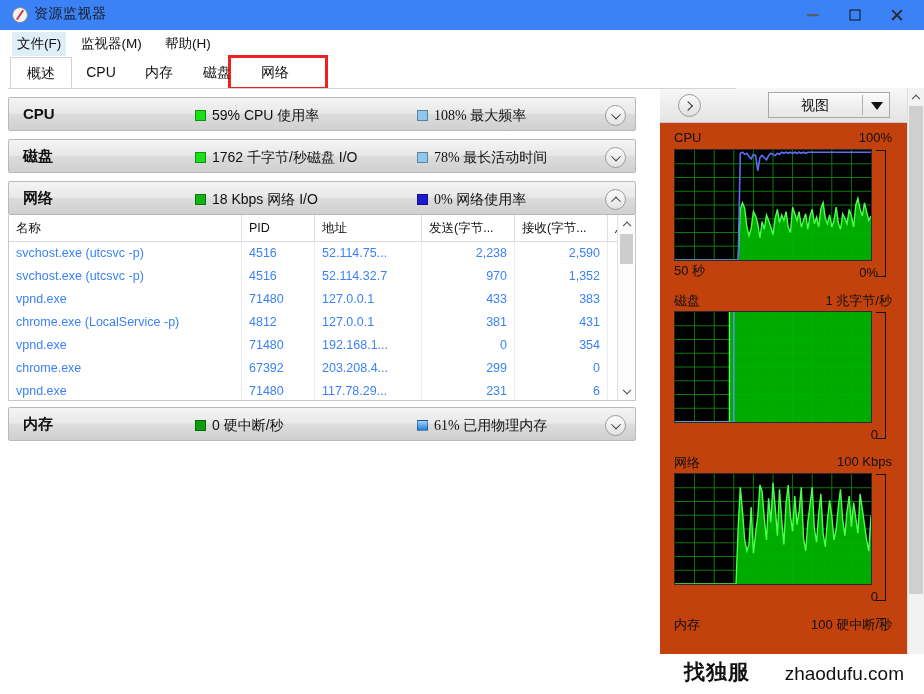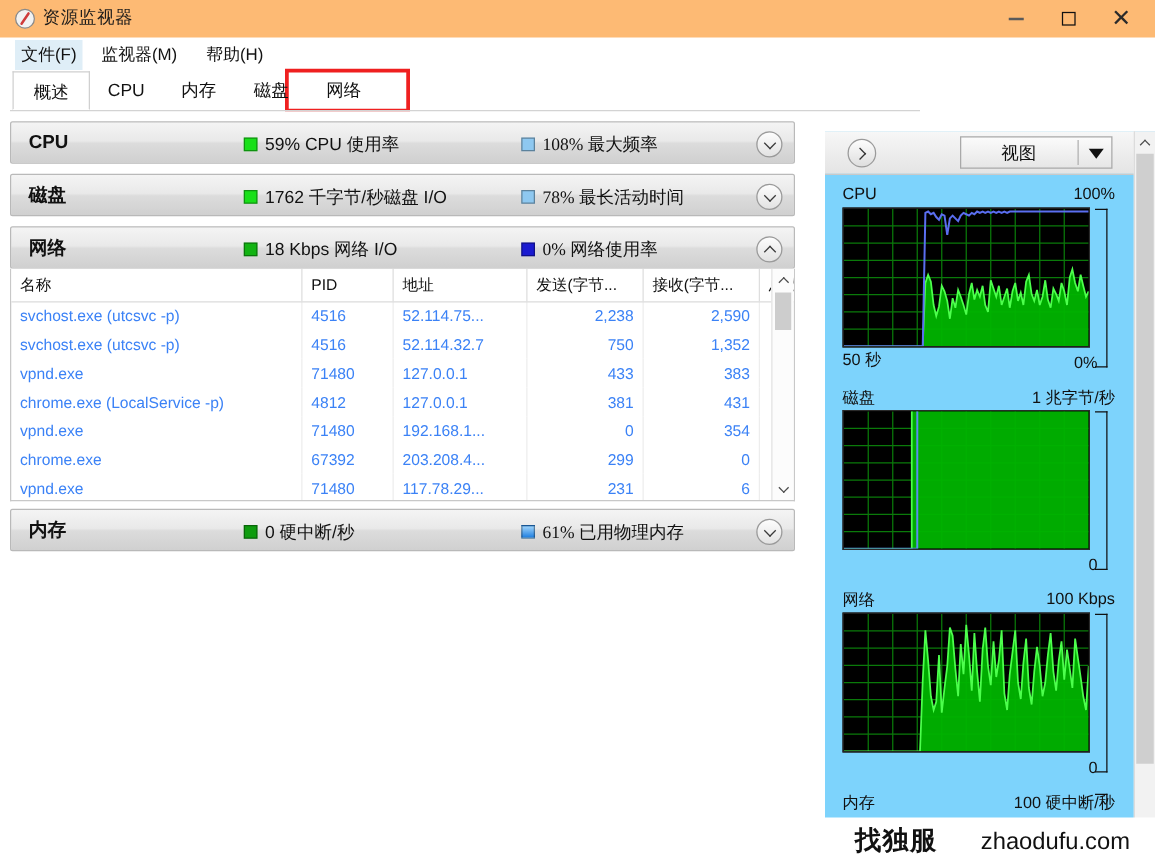--- a/index.html
+++ b/index.html
@@ -7,21 +7,21 @@
     width:924px;height:694px;overflow:hidden;position:relative;
     background:#ffffff;
     font-family:"Liberation Sans","DejaVu Sans",sans-serif;
     font-size:13px;color:#000;
     -webkit-font-smoothing:antialiased;
   }
   
   .wm{position:absolute;color:#e3e3e3;font-weight:400;pointer-events:none;user-select:none;z-index:5;white-space:nowrap;}
   .wm-cjk{position:absolute;color:#ebebeb;font-weight:bold;pointer-events:none;user-select:none;z-index:5;white-space:nowrap;}
   
-  .titlebar{position:absolute;left:0;top:0;width:924px;height:30px;background:#fdba74;z-index:20;}
+  .titlebar{position:absolute;left:0;top:0;width:924px;height:30px;background:#3b82f6;z-index:20;}
   .app-icon{position:absolute;left:12px;top:7px;width:16px;height:16px;border-radius:50%;
     border:1.6px solid #8a8a8a;background:#f2f2f2;box-sizing:border-box;}
   .app-icon:after{content:"";position:absolute;left:6px;top:1px;width:2.4px;height:12px;
     background:#cf3b3b;transform:rotate(34deg);border-radius:1px;}
   .app-title{position:absolute;left:34px;top:5px;font-size:14px;color:#1a1a1a;letter-spacing:.5px;}
   .winbtn{position:absolute;top:0;height:30px;width:42px;z-index:22;}
   .winbtn span{position:absolute;left:50%;top:50%;transform:translate(-50%,-50%);font-size:15px;color:#2a2a2a;line-height:1;}
   #btn-min{right:90px;}
   #btn-max{right:48px;}
   #btn-close{right:6px;}
@@ -81,21 +81,21 @@
   .hdr-sep{position:absolute;left:0;right:0;top:26px;height:1px;background:#dcdcdc;}
   .tbl-sb{position:absolute;right:0;top:0;width:17px;height:100%;background:#fcfcfc;border-left:1px solid #e2e2e2;}
   .sb-arrow{position:absolute;left:0;width:17px;height:17px;}
   .sb-arrow i{position:absolute;left:50%;top:50%;width:5px;height:5px;border-left:1.4px solid #4a4a4a;border-top:1.4px solid #4a4a4a;}
   .sb-arrow.up i{transform:translate(-50%,-20%) rotate(45deg);}
   .sb-arrow.down i{transform:translate(-50%,-80%) rotate(-135deg);}
   .sb-arrow.up{top:0;}
   .sb-arrow.down{bottom:0;}
   .sb-thumb{position:absolute;left:2px;top:19px;width:13px;height:30px;background:#cdcdcd;}
   
-  .rightpane{position:absolute;left:660px;top:105px;width:264px;height:566px;background:#7dd3fc;z-index:10;}
+  .rightpane{position:absolute;left:660px;top:88px;width:264px;height:566px;background:#c2410c;z-index:10;}
   .rp-toolbar{position:absolute;left:0;top:0;width:248px;height:34px;
     background:linear-gradient(to bottom,#f7f7f7,#e4e4e4);border-bottom:1px solid #c9c9c9;}
   .rp-fwd{position:absolute;left:18px;top:6px;width:21px;height:21px;border-radius:50%;
     border:1px solid #9a9a9a;background:linear-gradient(to bottom,#fdfdfd,#dedede);}
   .rp-fwd i{position:absolute;left:45%;top:50%;width:6px;height:6px;border-right:1.7px solid #333;border-bottom:1.7px solid #333;
     transform:translate(-50%,-50%) rotate(-45deg);}
   .viewbtn{position:absolute;left:108px;top:4px;width:122px;height:26px;
     background:linear-gradient(to bottom,#fbfbfb,#e6e6e6);border:1px solid #a9a9a9;box-sizing:border-box;}
   .viewbtn .vlabel{position:absolute;left:0;right:28px;top:4px;text-align:center;font-size:14px;color:#111;}
   .viewbtn .vsep{position:absolute;right:26px;top:2px;bottom:2px;width:1px;background:#b0b0b0;}
@@ -216,21 +216,21 @@
               <td class="c-pid">4516</td>
               <td class="c-addr">52.114.75...</td>
               <td class="c-send">2,238</td>
               <td class="c-recv">2,590</td>
               <td class="c-total">4,828</td>
             </tr>
             <tr>
               <td class="c-name">svchost.exe (utcsvc -p)</td>
               <td class="c-pid">4516</td>
               <td class="c-addr">52.114.32.7</td>
-              <td class="c-send">750</td>
+              <td class="c-send">970</td>
               <td class="c-recv">1,352</td>
               <td class="c-total">2,322</td>
             </tr>
             <tr>
               <td class="c-name">vpnd.exe</td>
               <td class="c-pid">71480</td>
               <td class="c-addr">127.0.0.1</td>
               <td class="c-send">433</td>
               <td class="c-recv">383</td>
               <td class="c-total">817</td>

